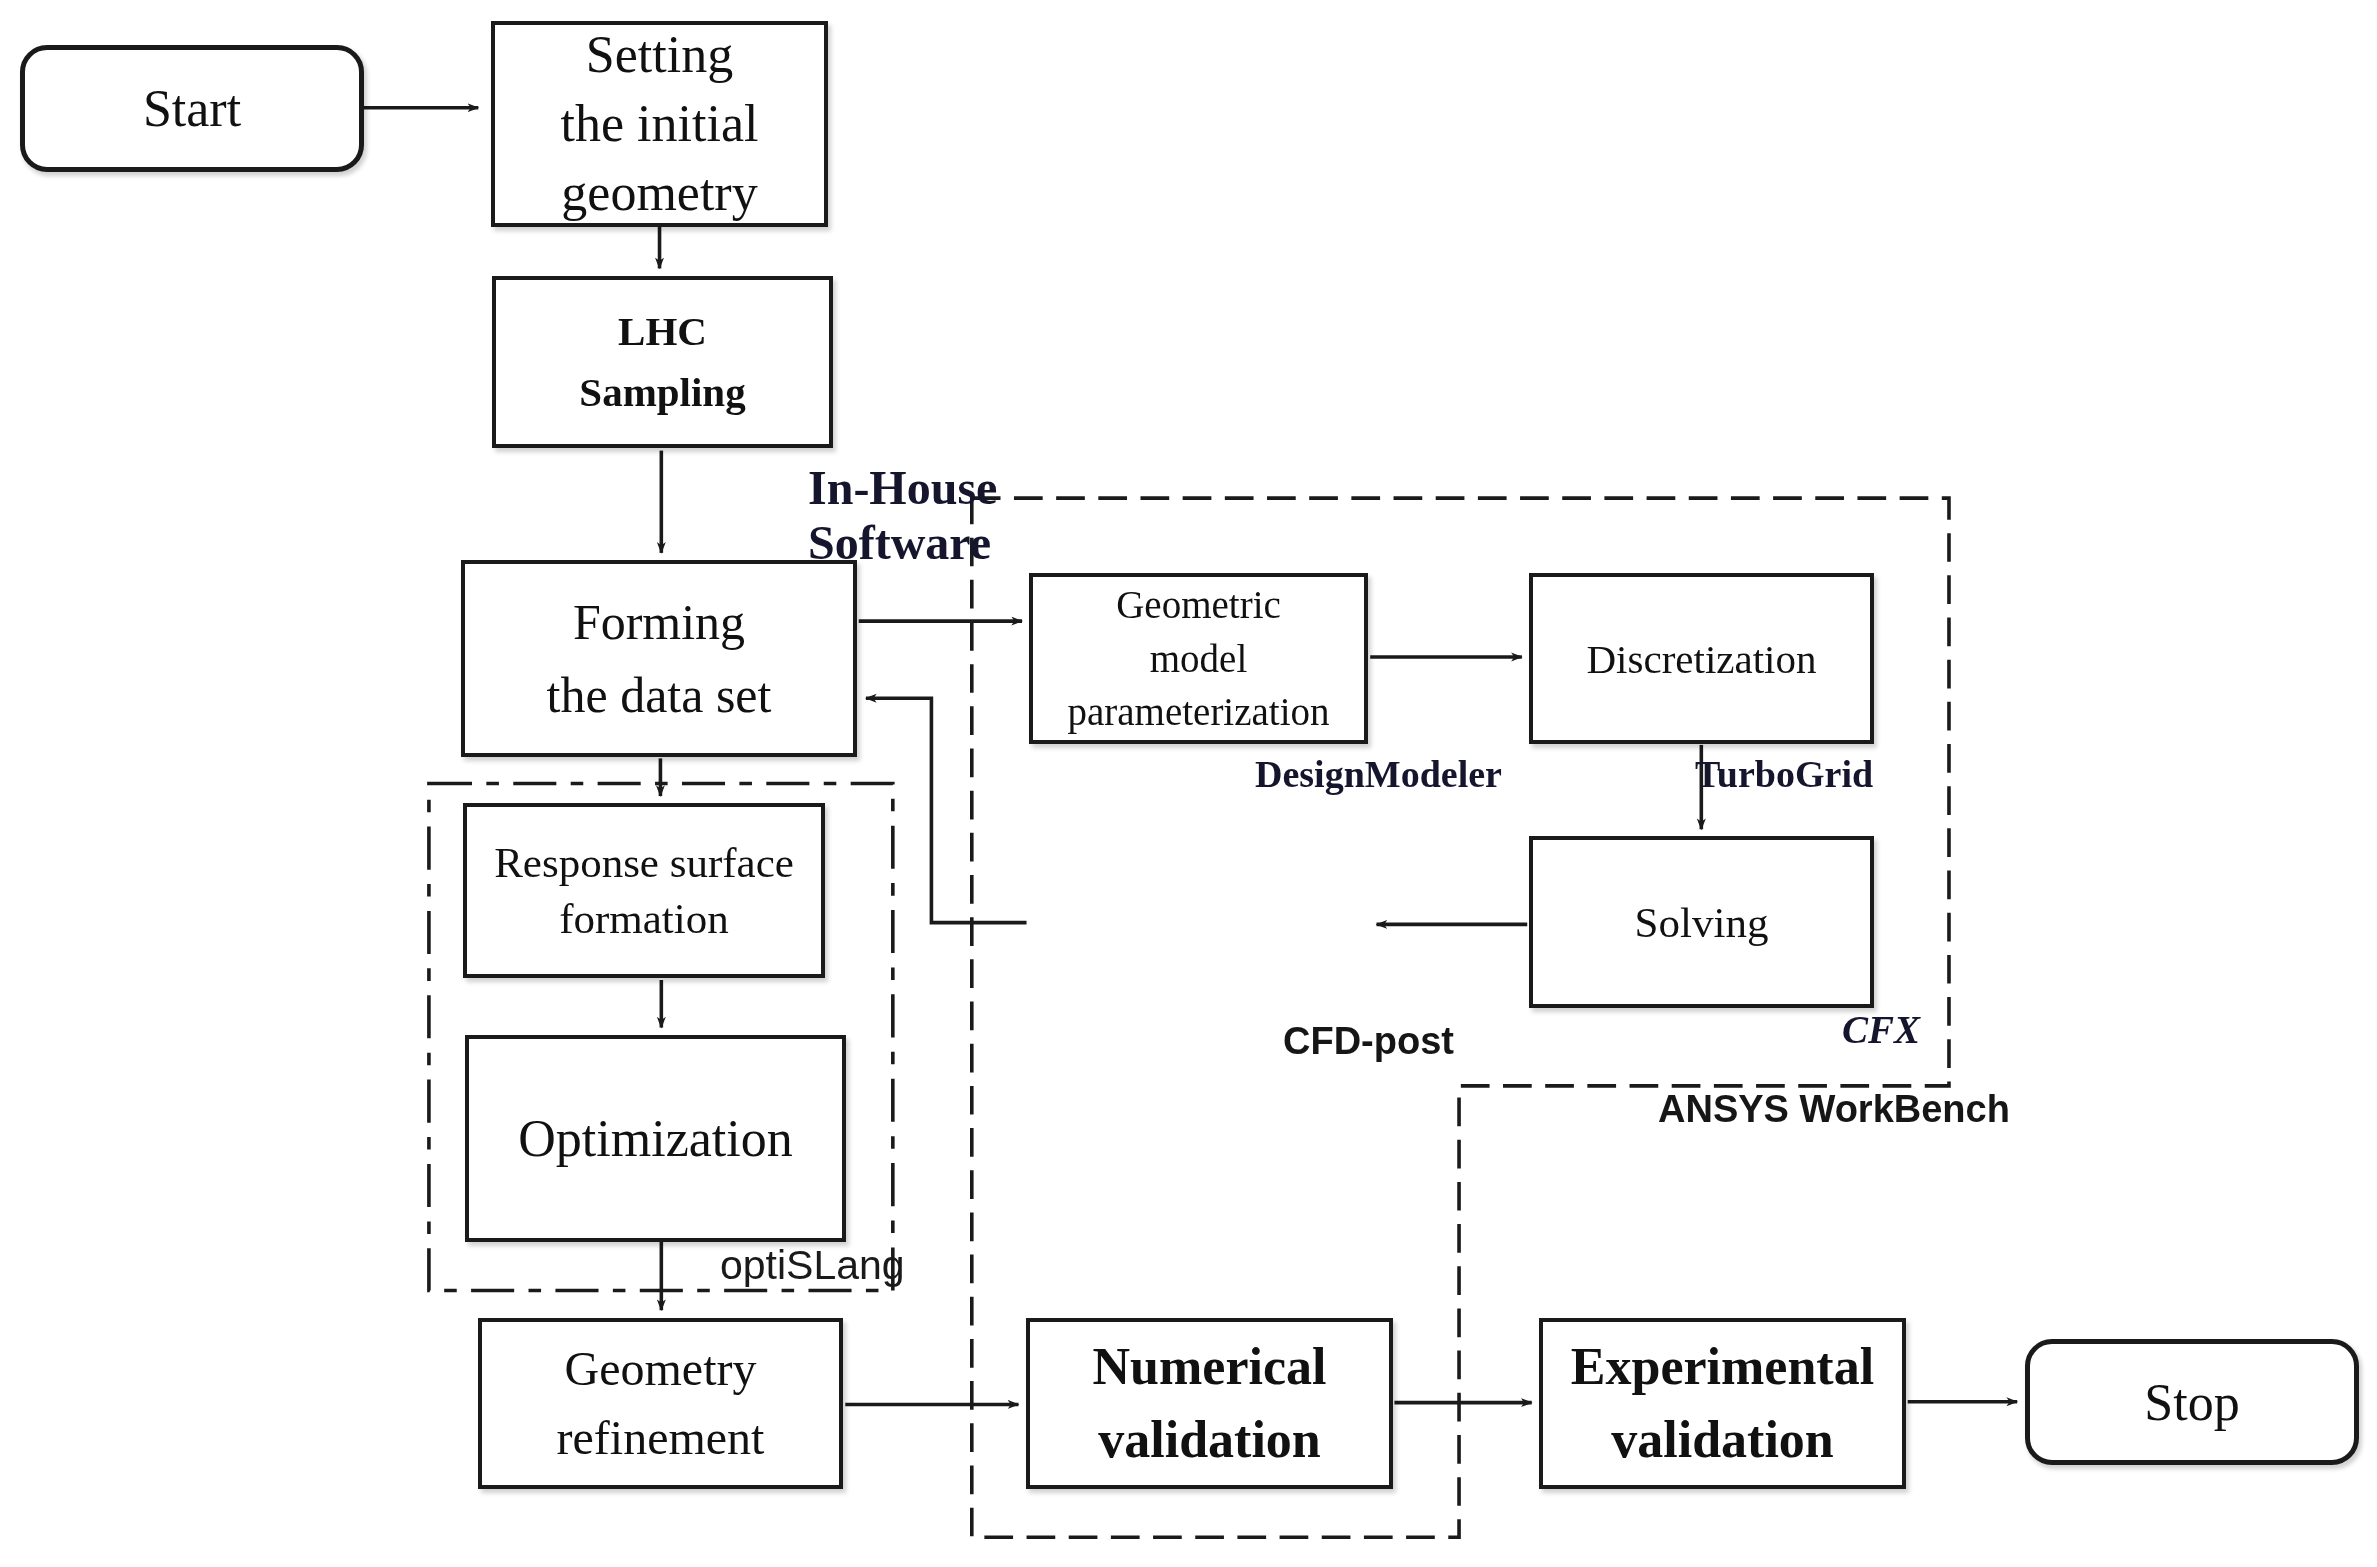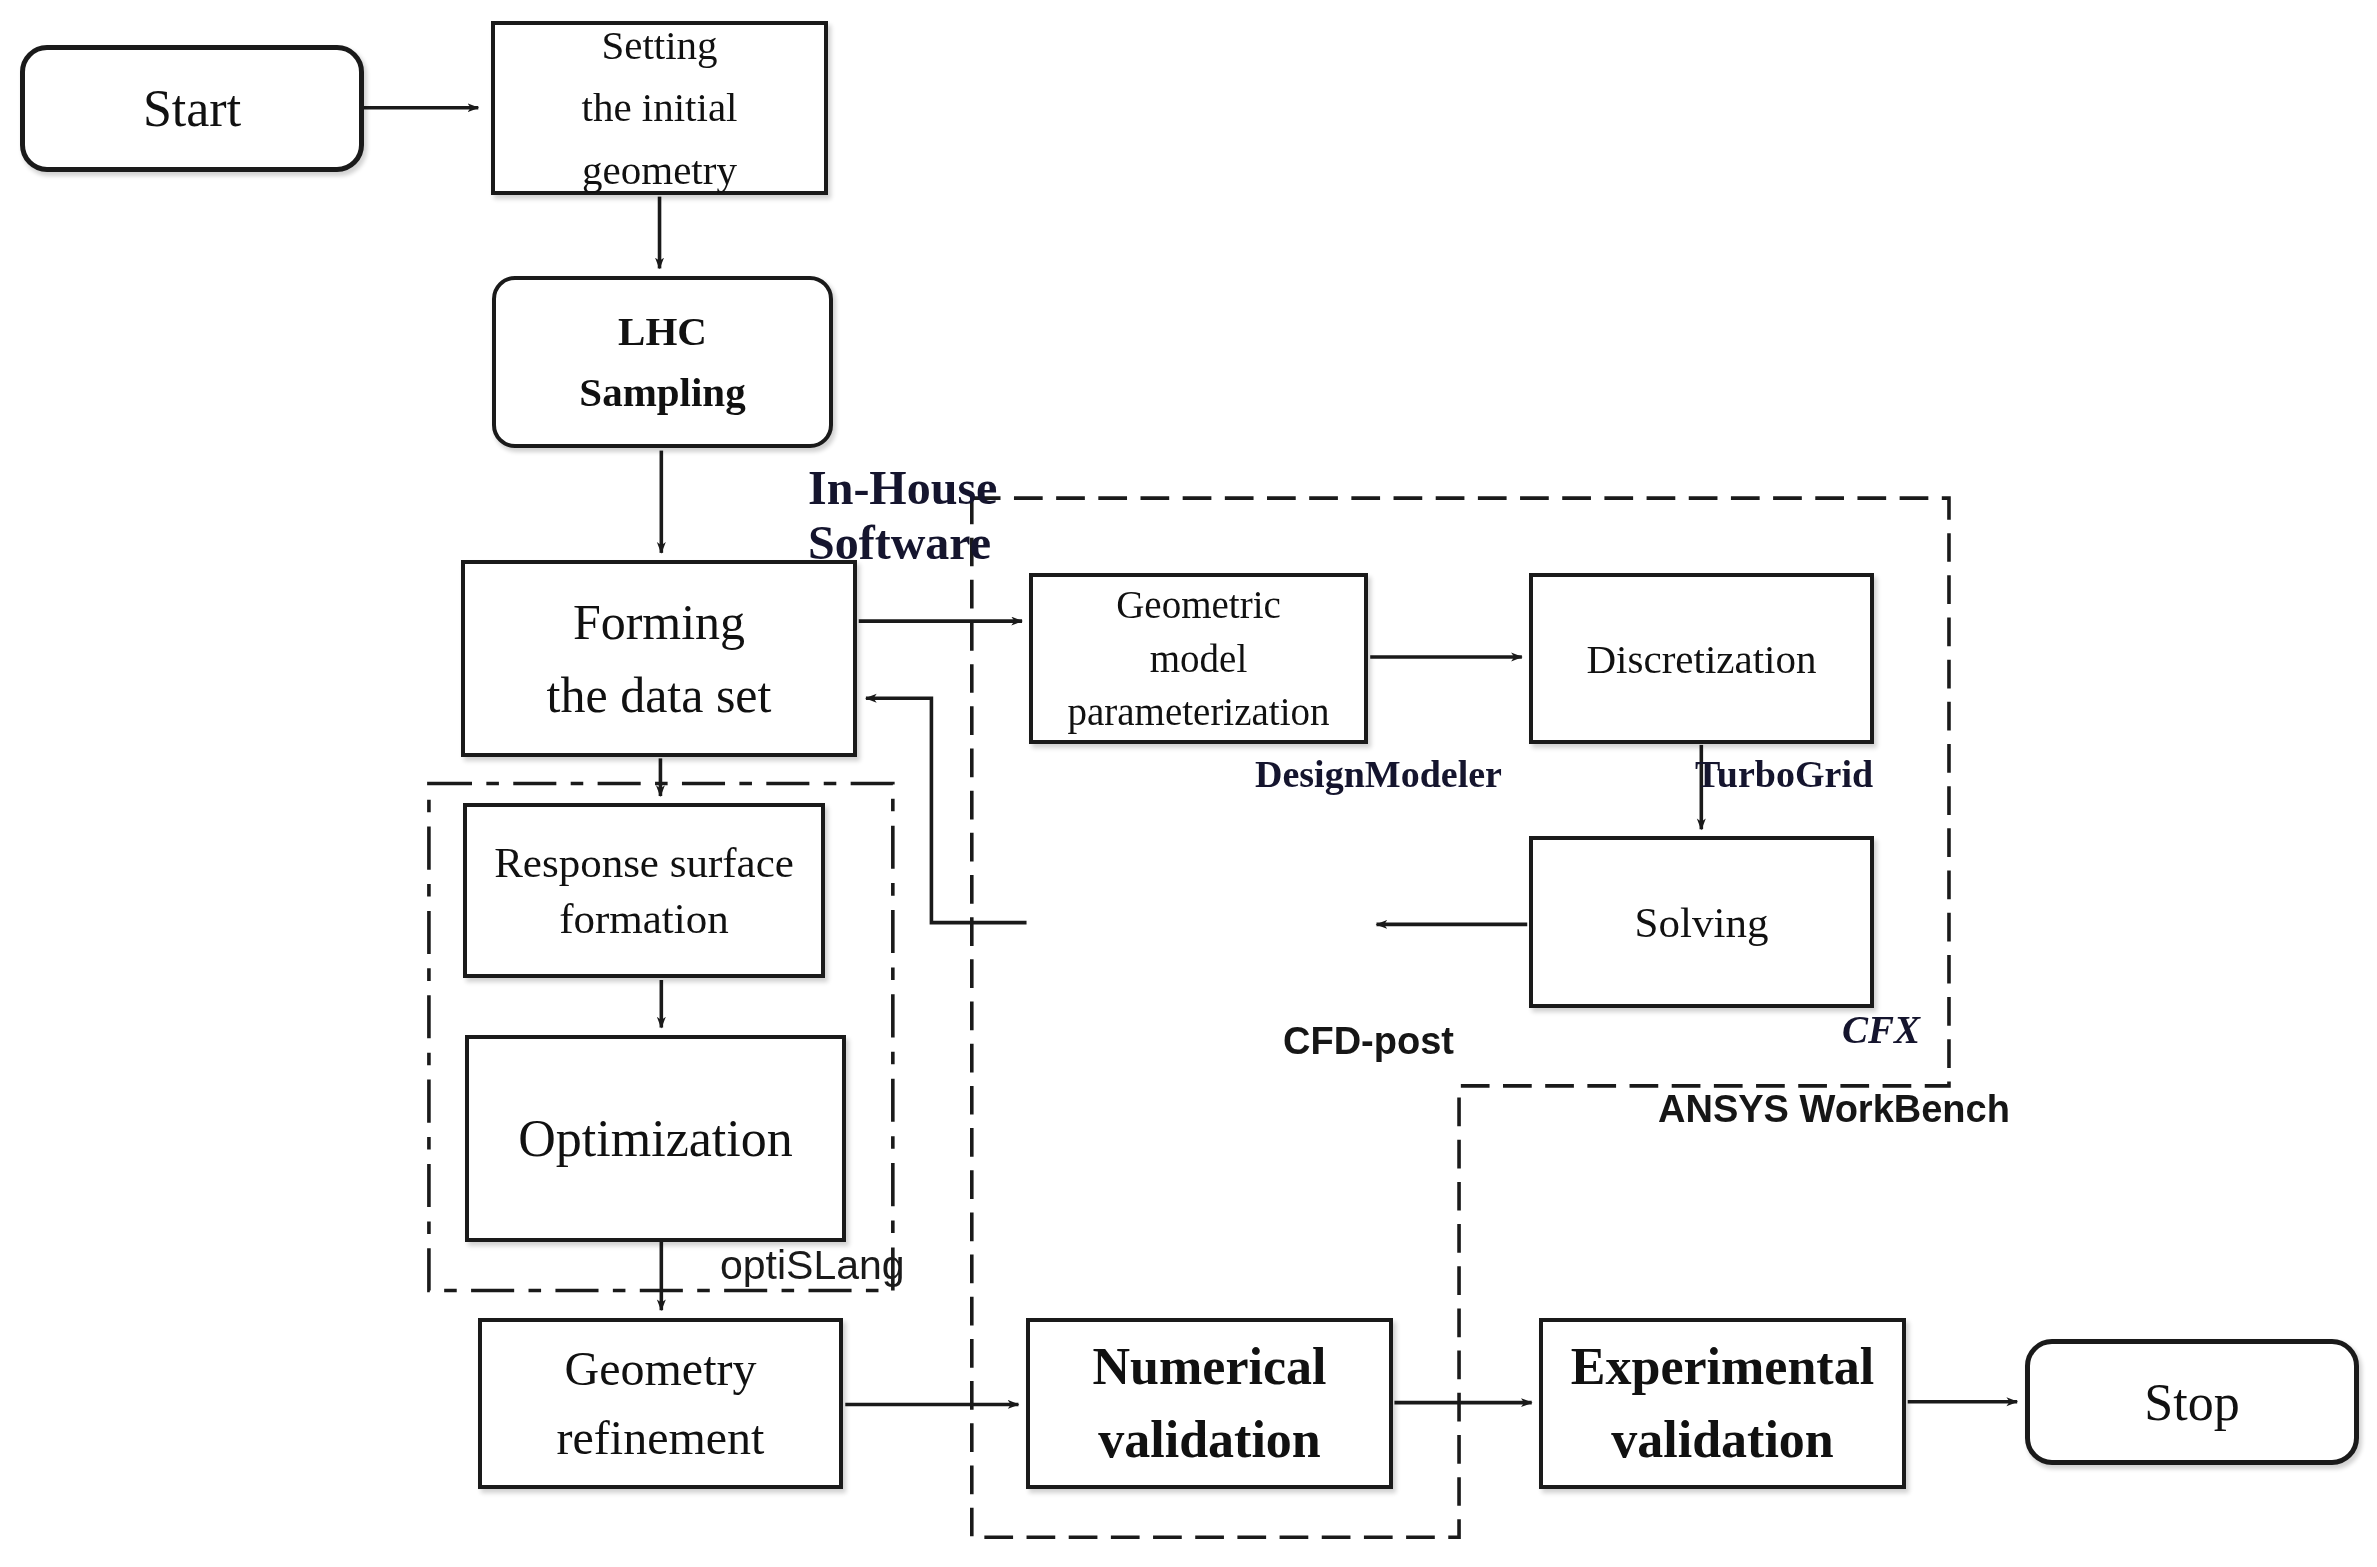--- a/index.html
+++ b/index.html
@@ -23,22 +23,22 @@
     justify-content:center;
     text-align:center;
     box-shadow:2.7px 3.6px 4.5px rgba(0,0,0,0.18);
   }
   .rounded{border-width:5.4px;border-radius:27px;}
   .node .ln{display:block;}
   
   #n-start{left:20px;top:45px;width:344px;height:127px;font-size:52px;}
   #n-stop{left:2025px;top:1339px;width:334px;height:126px;font-size:52px;}
   
-  #n-setting{left:491px;top:20.6px;width:337px;height:174px;font-size:41px;line-height:1.33;gap:8px;}
-  #n-lhc{left:492px;top:276px;width:341px;height:172px;font-size:41px;line-height:1.5;font-weight:bold;border-radius:23px;}
+  #n-setting{left:491px;top:20.6px;width:337px;height:206px;font-size:52px;line-height:1.33;}
+  #n-lhc{left:492px;top:276px;width:341px;height:172px;font-size:41px;line-height:1.5;font-weight:bold;}
   #n-forming{left:461px;top:560px;width:396px;height:197px;font-size:50px;line-height:1.45;}
   #n-response{left:463px;top:803px;width:362px;height:175px;font-size:43px;line-height:1.3;}
   #n-optimization{left:465px;top:1035px;width:381px;height:207px;font-size:52px;}
   #n-geomrefine{left:478px;top:1318px;width:365px;height:171px;font-size:48px;line-height:1.42;}
   
   #n-geomparam{left:1029px;top:573px;width:339px;height:171px;font-size:39px;line-height:1.38;}
   #n-discretization{left:1529px;top:573px;width:345px;height:171px;font-size:41px;}
   #n-postproc{left:1029px;top:836px;width:339px;height:174px;font-size:43px;}
   #n-solving{left:1529px;top:836px;width:345px;height:172px;font-size:43px;}
   

